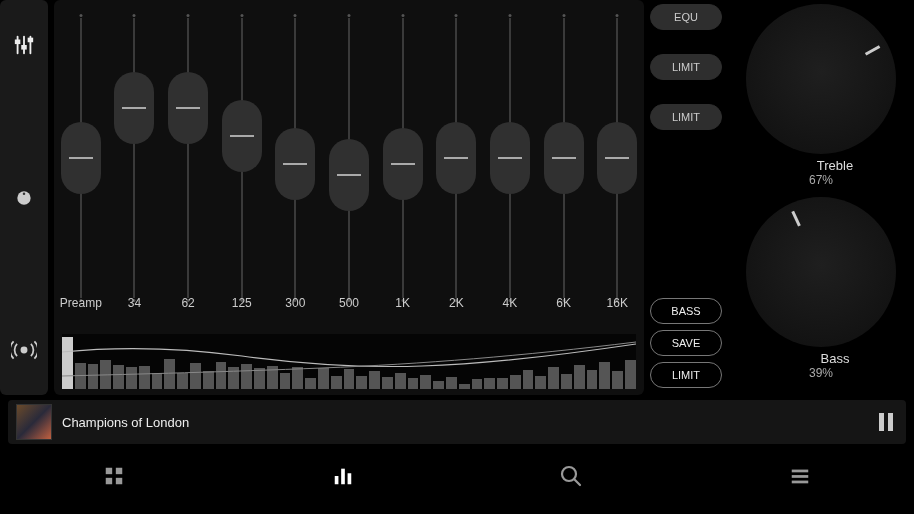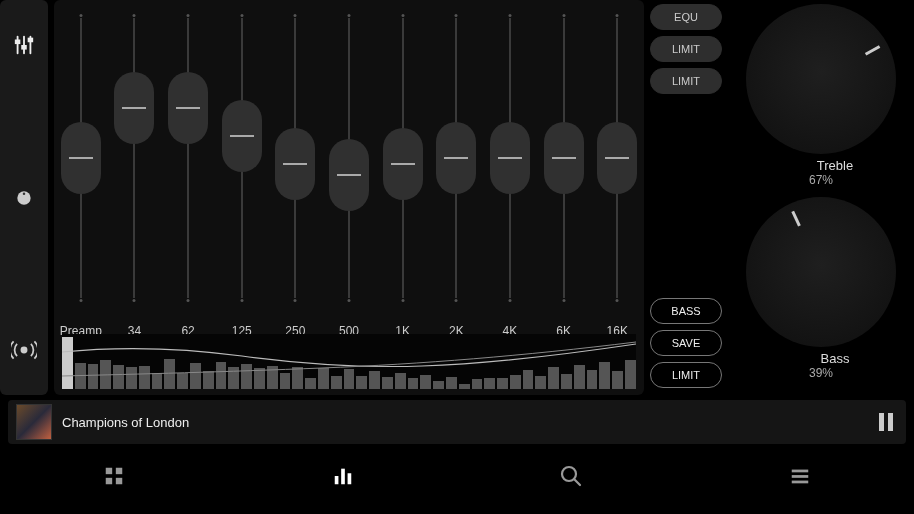--- a/index.html
+++ b/index.html
@@ -12,32 +12,32 @@
 
   
   .eq-panel { position: absolute; left: 54px; top: 0; width: 590px; height: 395px; background: #0f0f0f; border-radius: 6px; }
   .sliders { position: absolute; left: 0; top: 8px; width: 590px; height: 300px; display:flex; }
   .slider-col { flex: 1; display:flex; flex-direction:column; align-items:center; position:relative; }
   .track { position:absolute; top:10px; bottom:10px; width:2px; background:#3a3a3a; left:50%; transform:translateX(-50%); }
   .dot-top, .dot-bot { position:absolute; width:3px; height:3px; background:#555; border-radius:50%; left:50%; transform:translateX(-50%); }
   .dot-top { top:6px; } .dot-bot { bottom:6px; }
   .thumb { position:absolute; width:40px; height:72px; background:#303030; border-radius:20px; left:50%; transform:translate(-50%,-50%); display:flex; align-items:center; justify-content:center; cursor:grab; }
   .thumb .line { width:24px; height:2px; background:#aaa; }
-  .labels { position:absolute; left:0; top:324px; width:590px; display:flex; }
+  .labels { position:absolute; left:0; top:296px; width:590px; display:flex; }
   .labels > div { flex:1; text-align:center; font-size:12px; color:#ccc; }
 
   
   .spectrum { position:absolute; left:8px; top:334px; width:574px; height:55px; background:#050505; overflow:hidden; }
   .bars { position:absolute; left:0; bottom:0; width:100%; height:100%; display:flex; align-items:flex-end; gap:2px; }
   .bars > div { flex:1; background:#555; }
   .bars > div.peak { background:#ccc; }
   .curve { position:absolute; left:0; top:0; width:100%; height:100%; }
 
   
-  .pills-top { position:absolute; left:650px; top:4px; width:72px; display:flex; flex-direction:column; gap:6px; }
+  .pills-top { position:absolute; left:650px; top:4px; width:72px; display:flex; flex-direction:column; gap:24px; }
   .pills-bot { position:absolute; left:650px; top:298px; width:72px; display:flex; flex-direction:column; gap:6px; }
   .pill { height:26px; border:1px solid #777; border-radius:14px; background:transparent; color:#eee; font-size:11px; display:flex; align-items:center; justify-content:center; cursor:pointer; }
   .pill.solid { background:#2e2e2e; border-color:#2e2e2e; color:#ccc; }
 
   
   .knob-area { position:absolute; left:732px; top:4px; width:178px; height:388px; display:flex; flex-direction:column; justify-content:flex-start; align-items:center; gap:10px; }
   .knob-block { display:flex; flex-direction:column; align-items:center; }
   .knob { width:150px; height:150px; border-radius:50%; background:radial-gradient(circle at 50% 45%, #1f1f1f, #0e0e0e); position:relative; cursor:pointer; }
   .knob .indicator { position:absolute; width:3px; height:16px; background:#ccc; top:8px; left:50%; transform-origin: 50% 67px; }
   .knob-label { font-size:13px; color:#ddd; margin-top:4px;margin-left:28px; }
@@ -183,21 +183,21 @@
           <div class="thumb" style="top: 150px;">
             <div class="line"></div>
           </div>
         </div>
       </div>
     <div class="labels" id="eqlabels">
         <div>Preamp</div>
         <div>34</div>
         <div>62</div>
         <div>125</div>
-        <div>250</div>
+        <div>300</div>
         <div>500</div>
         <div>1K</div>
         <div>2K</div>
         <div>4K</div>
         <div>6K</div>
         <div>16K</div>
       </div>
     <div class="spectrum">
       <div class="bars" id="specbars">
           <div class="peak" style="height: 95%;"></div>

